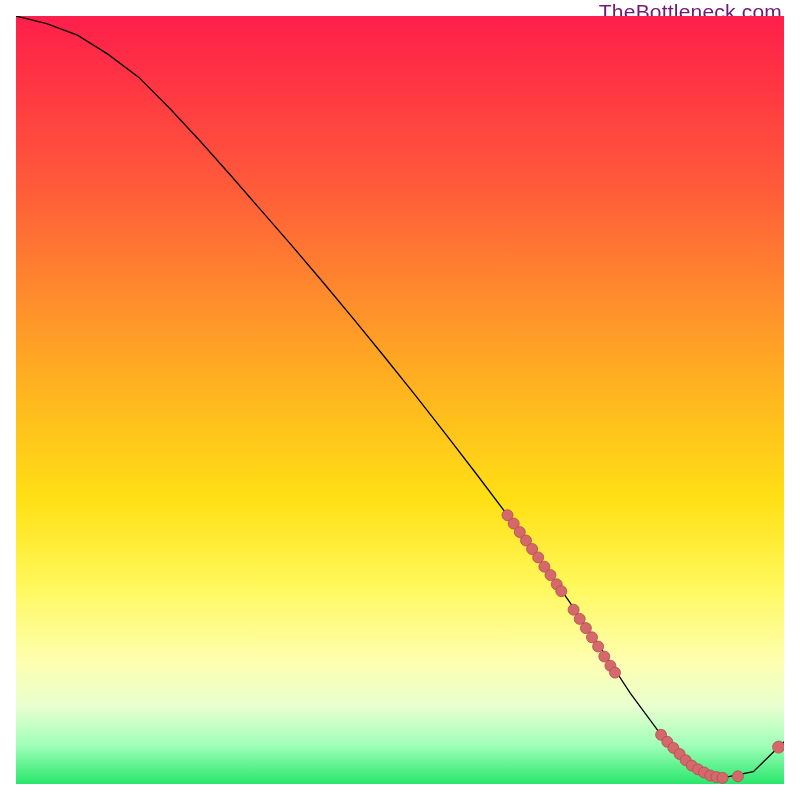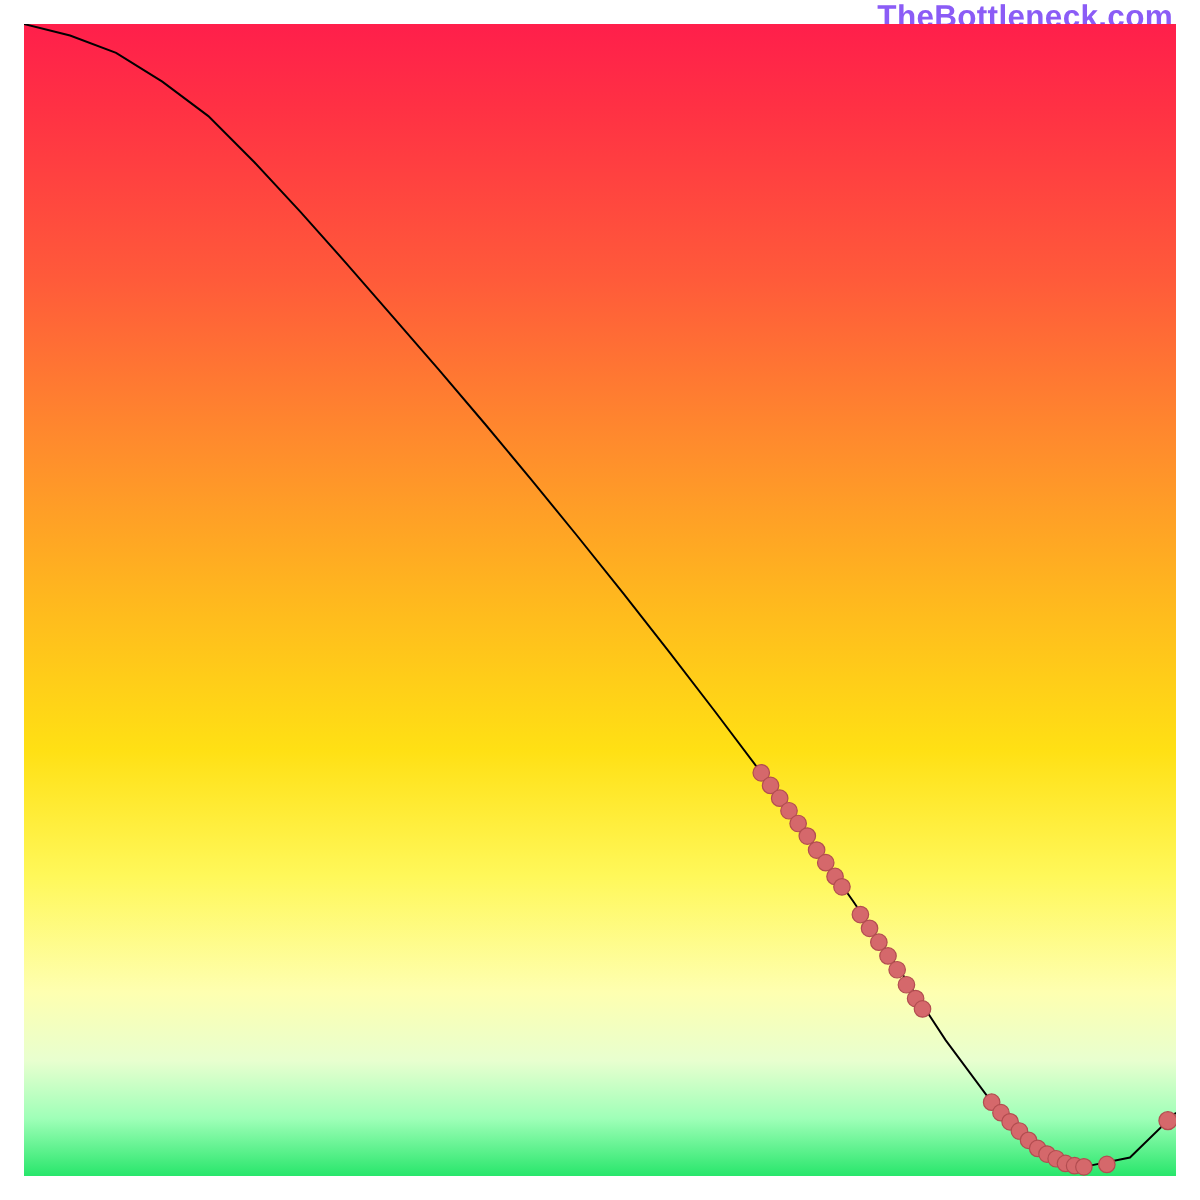--- a/index.html
+++ b/index.html
@@ -35,23 +35,23 @@
       #feffb0 84%,
       #e8ffcf 90%,
       #9fffb8 95%,
       #28e66b 100%
     );
   }
   .watermark {
     position: absolute;
     top: 0;
     right: 18px;
-    color: #8b5cf6;
+    color: #701a75;
     font-size: 21px;
-    font-weight: 700;
+    font-weight: 400;
     letter-spacing: 0.2px;
     user-select: none;
   }
   svg.overlay {
     position: absolute;
     left: 0;
     top: 0;
     width: 768px;
     height: 768px;
   }

